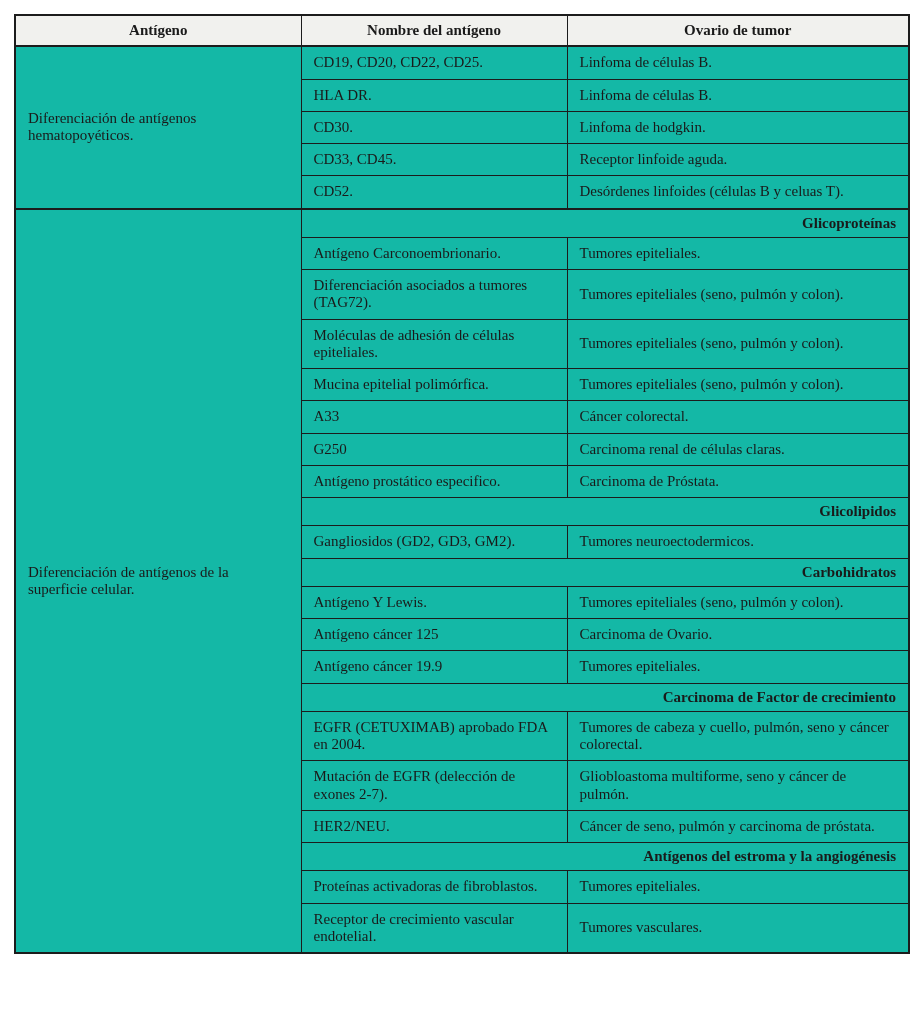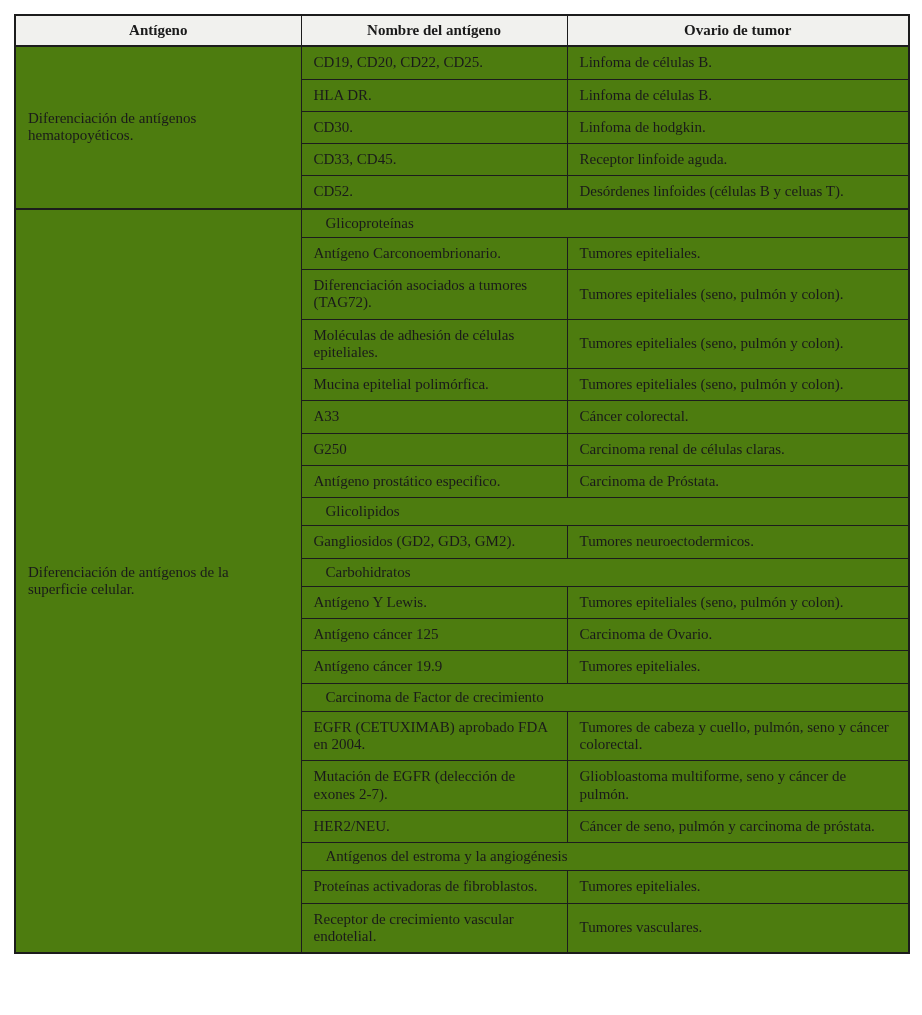--- a/index.html
+++ b/index.html
@@ -33,26 +33,26 @@
     background: #f1f1ee;
     font-weight: bold;
     text-align: center;
     padding: 6px 8px;
     border-bottom-width: 2px;
   }
   td {
     padding: 7px 12px;
     vertical-align: middle;
     text-align: left;
-    background: #4d7c0f;
+    background: #14b8a6;
   }
   td.section-cell {
-    text-align: left;
-    font-weight: normal;
-    padding: 5px 24px;
+    text-align: right;
+    font-weight: bold;
+    padding: 5px 12px;
   }
   td.antigen-cell { vertical-align: middle; margin-left: 24px; }
   tr.group-start td { border-top-width: 2px; }
 
   .caption {
     position: absolute; left: 14px; top: 986px;
     width: 894px;
     font-size: 15.5px;
     font-style: italic;
     margin: 0;

